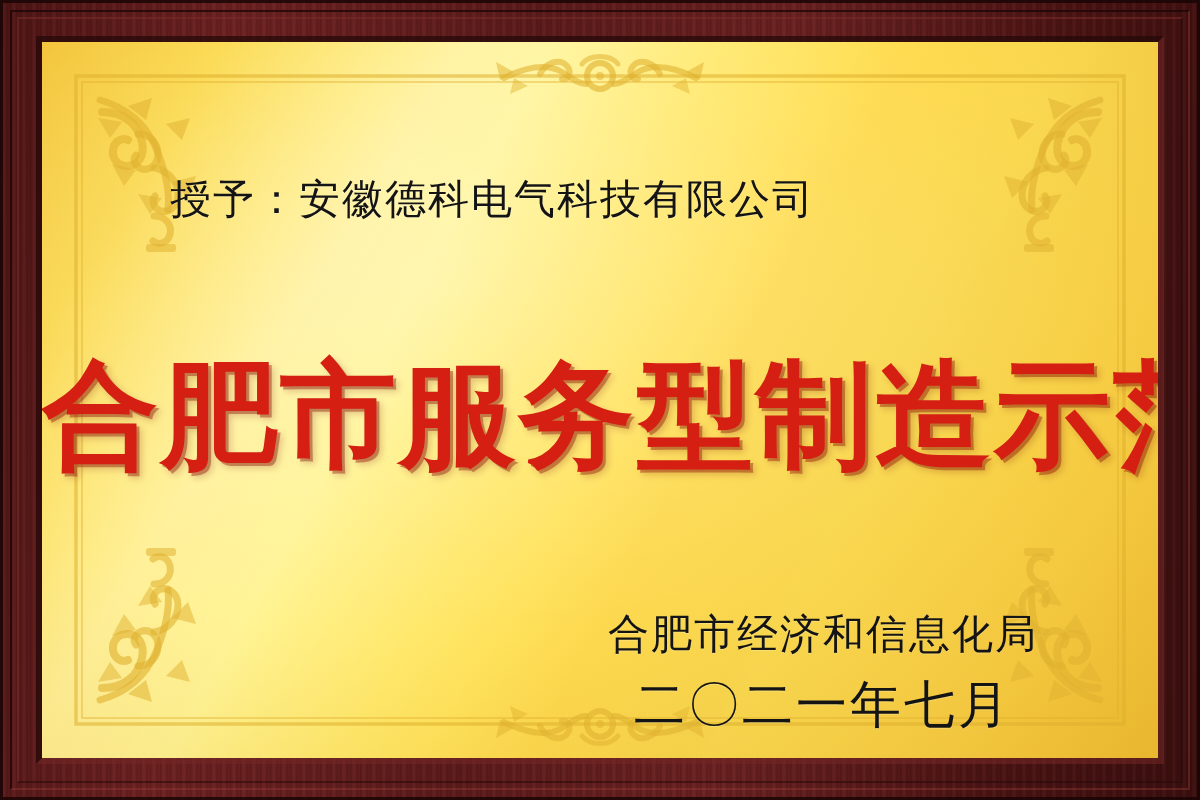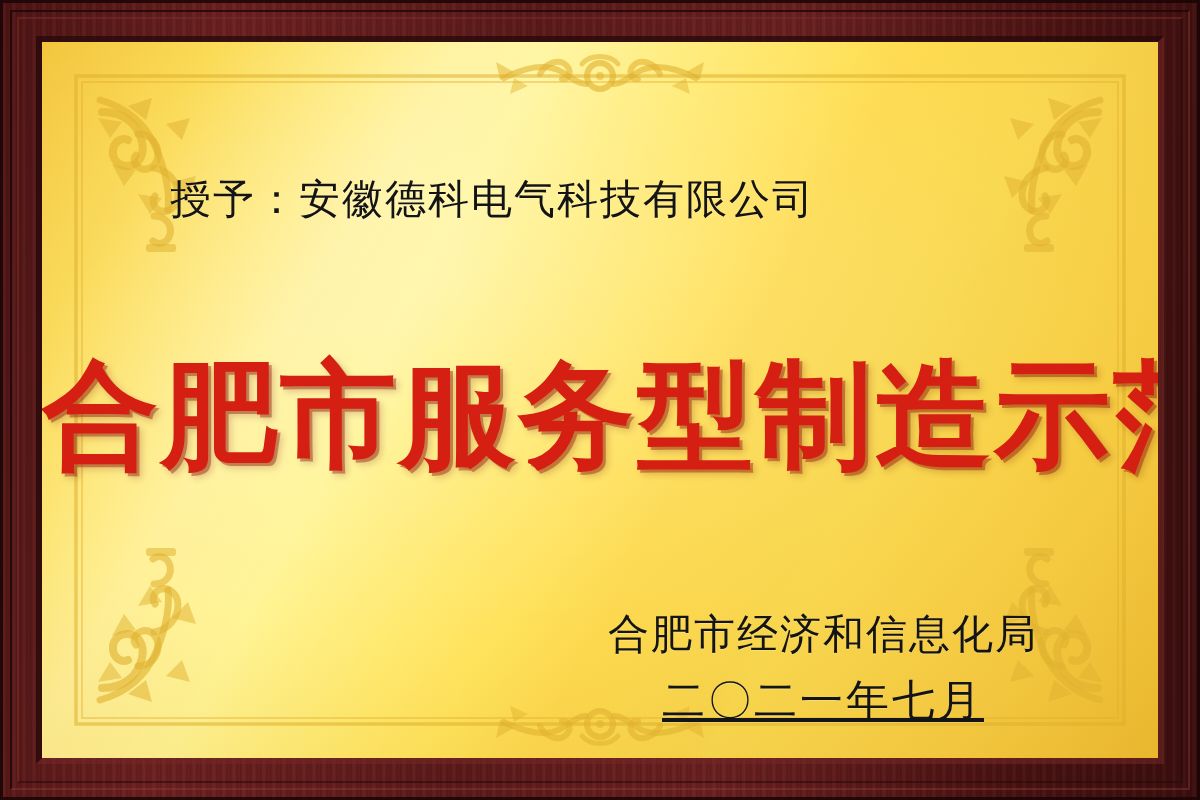--- a/index.html
+++ b/index.html
@@ -197,27 +197,26 @@
   .issuer-name {
     font-size: 41px;
     line-height: 1.18;
     letter-spacing: 2px;
     font-weight: 500;
     white-space: nowrap;
     text-shadow: 0 1px 0 rgba(255,255,255,0.22);
   }
   .issue-date {
     margin-top: 17px;
-    font-size: 43px;
+    font-size: 51px;
     line-height: 1.18;
     letter-spacing: 3px;
     font-weight: 500;
     white-space: nowrap;
     text-shadow: 0 1px 0 rgba(255,255,255,0.22);
-    text-decoration: underline;
   }
 </style>
 </head>
 <body>
 
 <div class="plaque-stage">
 
   <div class="frame-outer"></div>
   <div class="frame-edge-outer"></div>
   <div class="frame-bevel-a"></div>

